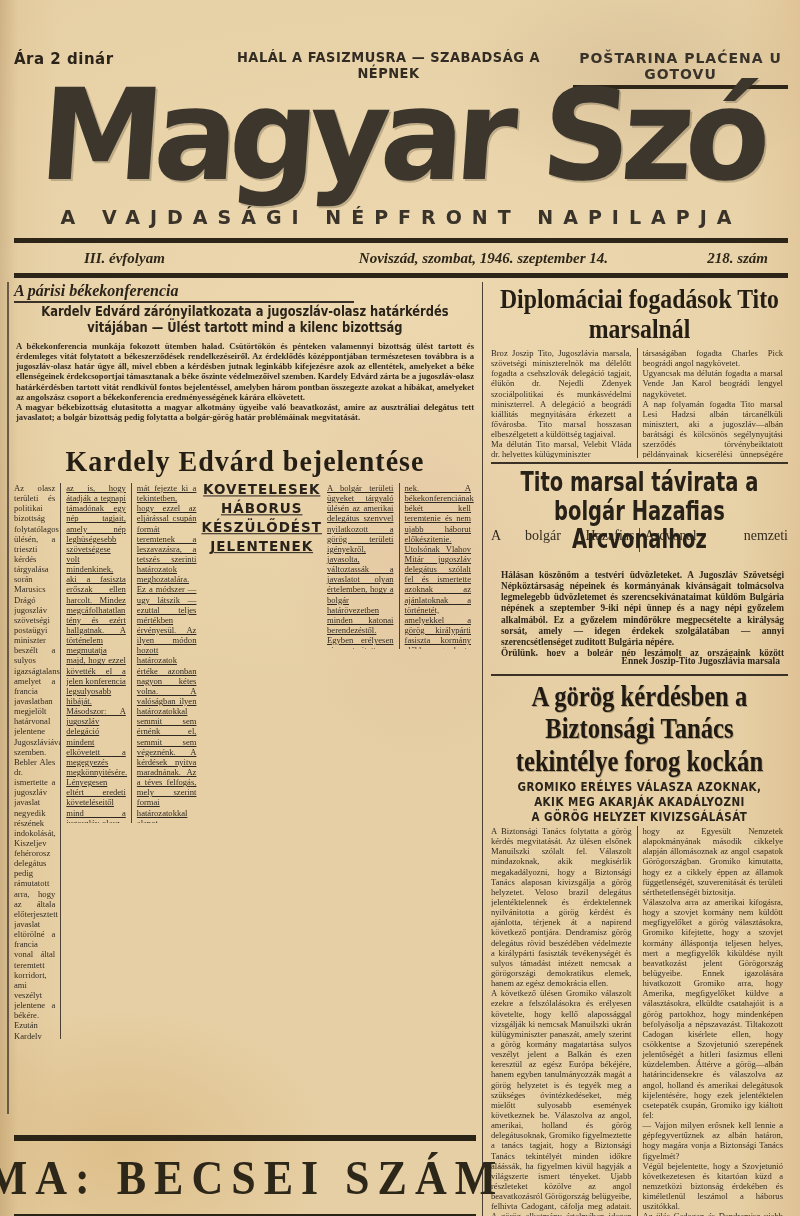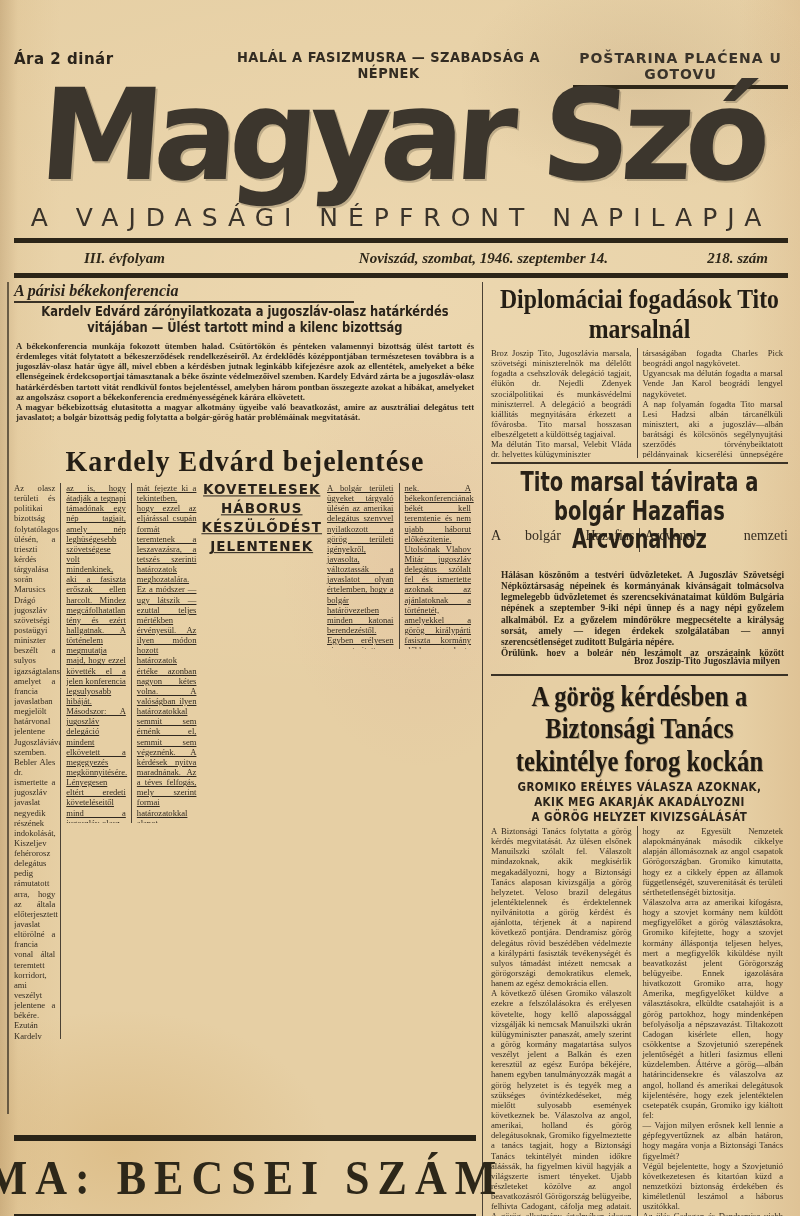--- a/index.html
+++ b/index.html
@@ -30,22 +30,22 @@
   .masthead{
     height:128px;display:flex;align-items:center;justify-content:center;
     font-family:"DejaVu Sans",sans-serif;font-weight:bold;
     font-size:124px;letter-spacing:-9px;line-height:.95;
     color:#3c362d;transform:skewX(-4deg) scaleY(1.02);
     text-shadow:2px 2px 0 rgba(60,50,35,.25);
     white-space:nowrap;
   }
   .subtitle{
     height:34px;display:flex;align-items:center;justify-content:center;
-    font-family:"DejaVu Sans",sans-serif;font-weight:normal;
-    font-size:25px;letter-spacing:10px;color:#3a332a;white-space:nowrap;
+    font-family:"DejaVu Sans",sans-serif;font-weight:bold;
+    font-size:19px;letter-spacing:10px;color:#3a332a;white-space:nowrap;
   }
 
   
   .dateline{
     margin-top:4px;
     border-top:5px solid #2c2518;border-bottom:5px solid #2c2518;
     display:flex;align-items:center;height:30px;
     font-style:italic;font-weight:bold;font-size:15px;color:#2e2719;
   }
   .dateline .dl-vol{width:200px;padding-left:70px;box-sizing:border-box;}
@@ -215,21 +215,21 @@
 Ugyancsak ma délután fogadta a marsal Vende Jan Karol beográdi lengyel nagykövetet.
 A nap folyamán fogadta Tito marsal Lesi Hadzsi albán tárcanélküli minisztert, aki a jugoszláv—albán barátsági és kölcsönös segélynyujtási szerződés törvénybeiktatott példányainak kicserélési ünnepségére látogatott el Beográdba.</div>
         </div>
 
         <div class="rule"></div>
 
         <div class="art2-head">Tito marsal távirata a bolgár Hazafias Arcvonalhoz</div>
         <div class="art2-intro">A bolgár Hazafias Arcvonal nemzeti bizottsága üdvözlő táviratot küldött Tito marsalhoz. A marsal a következő távirattal válaszolt:</div>
         <div class="telegram">Hálásan köszönöm a testvéri üdvözleteket. A Jugoszláv Szövetségi Népköztársaság népeinek és kormányának kivánságait tolmácsolva legmelegebb üdvözletemet és szerencsekivánataimat küldöm Bulgária népének a szeptember 9-iki népi ünnep és a nagy népi győzelem alkalmából. Ez a győzelem mindörökre megpecsételte a királyság sorsát, amely — idegen érdekek szolgálatában — annyi szerencsétlenséget zuditott Bulgária népére.
 Örülünk, hogy a bolgár nép leszámolt az országaink között megteremtendő megbonthatatlan barátság nagy akadályával.</div>
-        <div class="signature">Broz Joszip-Tito Jugoszlávia milyen</div>
+        <div class="signature">Ennek Joszip-Tito Jugoszlávia marsala</div>
 
         <div class="rule"></div>
 
         <div class="art3-head">A görög kérdésben a Biztonsági Tanács tekintélye forog kockán</div>
         <div class="art3-sub">GROMIKO ERÉLYES VÁLASZA AZOKNAK,
 AKIK MEG AKARJÁK AKADÁLYOZNI
 A GÖRÖG HELYZET KIVIZSGÁLÁSÁT</div>
         <div class="rbody rb3">
           <div class="pc col-text" style="padding-left:0;">A Biztonsági Tanács folytatta a görög kérdés megvitatását. Az ülésen elsőnek Manuilszki szólalt fel. Válaszolt mindazoknak, akik megkisérlik megakadályozni, hogy a Biztonsági Tanács alaposan kivizsgálja a görög helyzetet. Veloso brazil delegátus jelentéktelennek és érdektelennek nyilvánitotta a görög kérdést és ajánlotta, térjenek át a napirend következő pontjára. Dendramisz görög delegátus rövid beszédében védelmezte a királypárti fasiszták tevékenységét és sulyos támadást intézett nemcsak a görögországi demokratikus elemek, hanem az egész demokrácia ellen.
 A következő ülésen Gromiko válaszolt ezekre a felszólalásokra és erélyesen követelte, hogy kellő alapossággal vizsgálják ki nemcsak Manuilszki ukrán külügyminiszter panaszát, amely szerint a görög kormány magatartása sulyos veszélyt jelent a Balkán és ezen keresztül az egész Európa békéjére, hanem egyben tanulmányozzák magát a görög helyzetet is és tegyék meg a szükséges óvintézkedéseket, még mielőtt sulyosabb események következnek be. Válaszolva az angol, amerikai, holland és görög delegátusoknak, Gromiko figyelmeztette a tanács tagjait, hogy a Biztonsági Tanács tekintélyét minden időkre aláássák, ha figyelmen kivül hagyják a világszerte ismert tényeket. Ujabb részleteket közölve az angol beavatkozásról Görögország belügyeibe, felhivta Cadogant, cáfolja meg adatait. A görög alkotmány értelmében idegen csapatok behivásához az országba külön törvényt kell megszavazni. Ilyen törvényt a görög parlament sohasem hozott az angol csapatok behivására. Cadogan fejtegetéseiben arra hivatkozott,</div>

